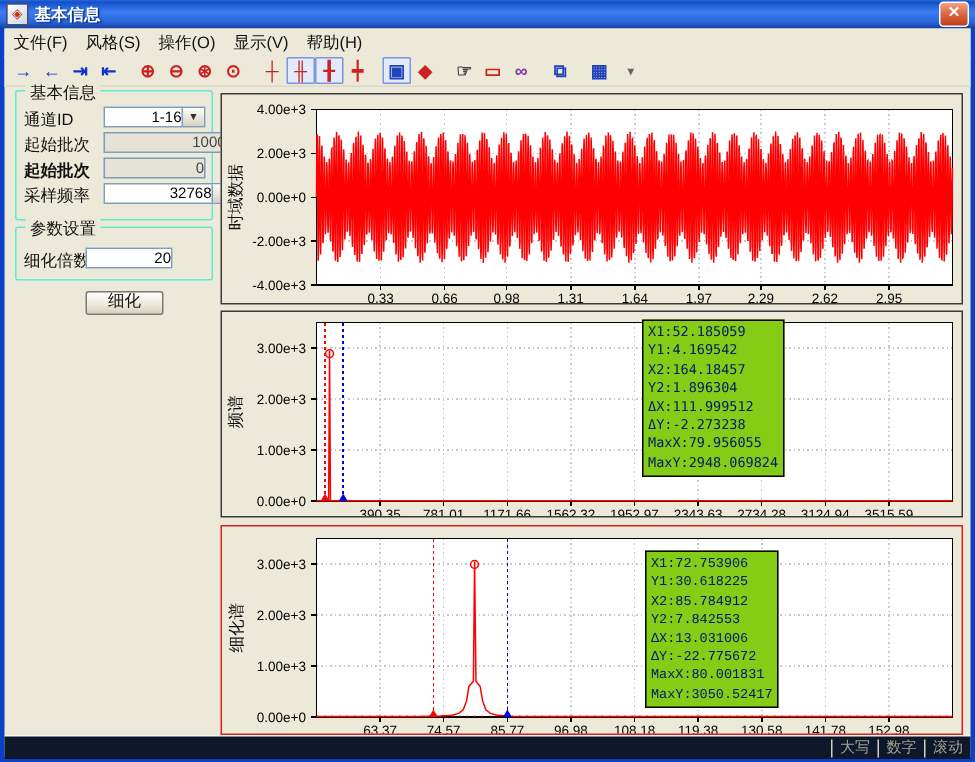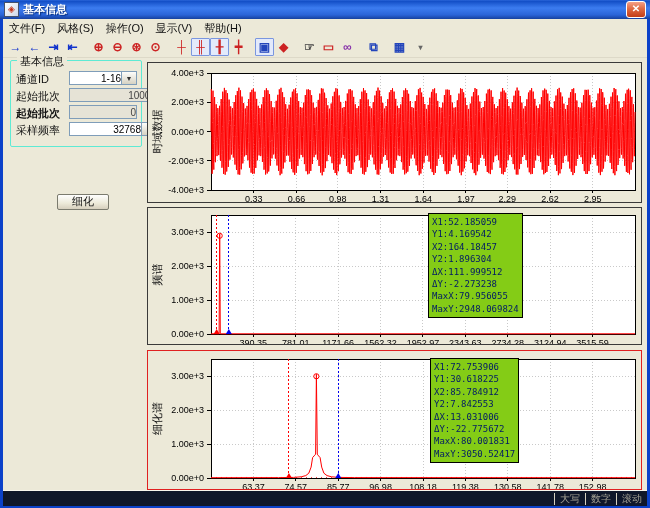--- a/index.html
+++ b/index.html
@@ -110,20 +110,29 @@
           <span class="val">0</span>
         </div>
         <div class="frow" style="top: 62px;">采样频率</div>
         <div class="ctl" style="left: 58px; top: 61px; width: 88px;">
           <span class="val">32768</span>
           <span class="dd-btn">▼</span>
         </div>
       </div>
   </div>
 
+  <div class="groupbox" style="left:10px;top:151px;width:130px;height:34px;">
+    <span class="grp-title">参数设置</span>
+    <div id="param-fields">
+        <div class="frow" style="top: 14px;">细化倍数</div>
+        <div class="ctl" style="left: 46px; top: 13px; width: 58px;">
+          <span class="val">20</span>
+        </div>
+      </div>
+  </div>
 
   <div class="btn" style="left:57px;top:194px;width:50px;height:14px;line-height:13px;">细化</div>
 
   <div id="charts">
       <div class="chart-panel" style="top: 62px; height: 141px;">
         <svg width="493" height="139">
           <rect x="63" y="10" width="424" height="117" fill="#ffffff"></rect>
           <line x1="105.7001953125" y1="10" x2="105.7001953125" y2="127" stroke="#c9c9c9" stroke-width="1" stroke-dasharray="1,2" shape-rendering="crispEdges"></line>
           <line x1="148.400390625" y1="10" x2="148.400390625" y2="127" stroke="#c9c9c9" stroke-width="1" stroke-dasharray="1,2" shape-rendering="crispEdges"></line>
           <line x1="189.806640625" y1="10" x2="189.806640625" y2="127" stroke="#c9c9c9" stroke-width="1" stroke-dasharray="1,2" shape-rendering="crispEdges"></line>
@@ -281,21 +290,21 @@
           <line x1="59" y1="127" x2="63" y2="127" stroke="#000" shape-rendering="crispEdges"></line>
           <text x="56" y="130" text-anchor="end" font-size="9" fill="#000" font-family="Liberation Sans, sans-serif">0.00e+0</text>
           <polyline points="63.0,126.7 130.5,126.6 145.6,126.4 153.2,125.8 157.8,124.6 160.8,122.2 163.1,116.1 164.6,106.6 166.1,104.9 167.6,103.2 168.4,23.3 169.3,103.2 170.6,104.9 172.1,106.6 173.7,116.1 175.9,122.2 179.0,124.6 183.5,125.8 191.1,126.4 206.2,126.6 487.0,126.7" fill="none" stroke="#ff0000" stroke-width="1"></polyline>
           <line x1="63" y1="126.456" x2="487" y2="126.456" stroke="#ff0000" stroke-width="1" stroke-dasharray="1,4" opacity="0.75"></line>
           <circle cx="168.3633602142857" cy="25.282178220000006" r="2.6" fill="none" stroke="#ff0000" stroke-width="1"></circle>
           <line x1="140.924787" y1="8" x2="140.924787" y2="127" stroke="#ff0000" stroke-width="1" stroke-dasharray="2,2" shape-rendering="crispEdges"></line>
           <polygon points="137.924787,127 143.924787,127 140.924787,122" fill="#ff0000"></polygon>
           <line x1="190.2564525714286" y1="8" x2="190.2564525714286" y2="127" stroke="#0000ee" stroke-width="1" stroke-dasharray="2,2" shape-rendering="crispEdges"></line>
           <polygon points="187.2564525714286,127 193.2564525714286,127 190.2564525714286,122" fill="#0000ee"></polygon>
         </svg>
-        <div class="infobox" style="left: 282px; top: 7px;">
+        <div class="infobox" style="left: 282px; top: 16px; font-family: Liberation Mono, monospace;">
           <div>X1:72.753906</div>
           <div>Y1:30.618225</div>
           <div>X2:85.784912</div>
           <div>Y2:7.842553</div>
           <div>ΔX:13.031006</div>
           <div>ΔY:-22.775672</div>
           <div>MaxX:80.001831</div>
           <div>MaxY:3050.52417</div>
         </div>
         <div class="axis-label" style="left: 1px; top: 37.5px; height: 60px;">

